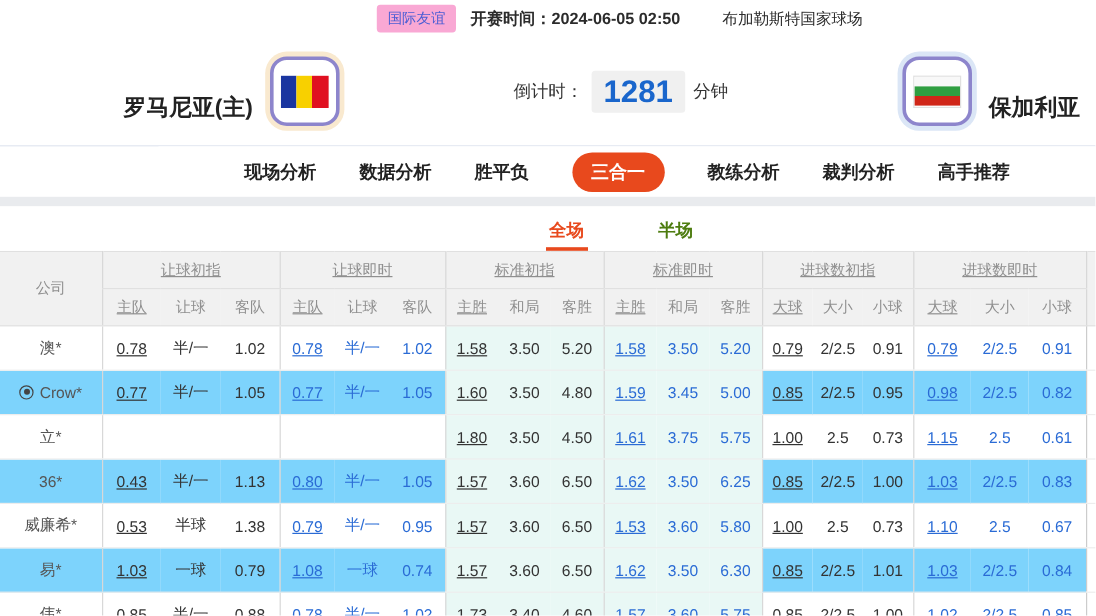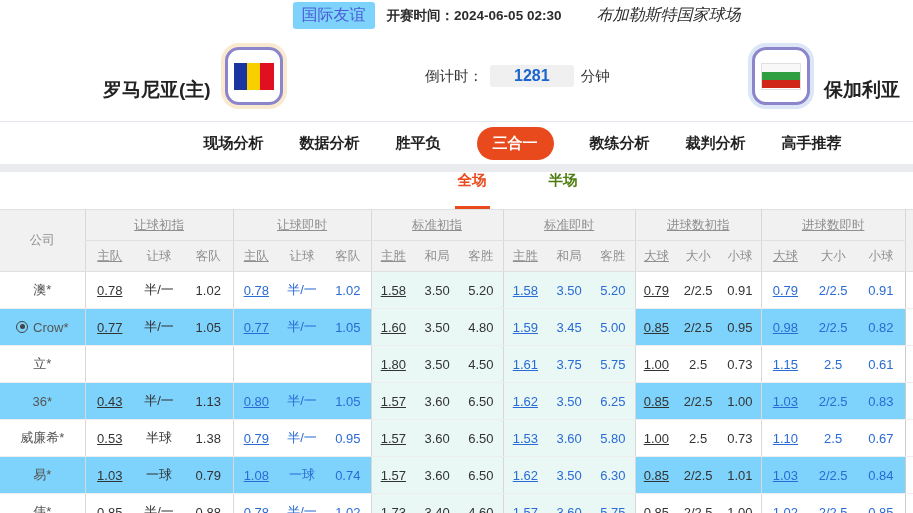--- a/index.html
+++ b/index.html
@@ -3,53 +3,53 @@
 <meta charset="utf-8">
 <style>
   html,body{margin:0;padding:0;}
   body{
     width:913px;height:513px;overflow:hidden;background:#fff;
     font-family:"Liberation Sans","DejaVu Sans",sans-serif;color:#333;
     position:relative;
   }
   
   .top-info{height:31px;display:flex;align-items:center;justify-content:center;gap:12px;background:#fff;margin-left:120px;}
-  .league-tag{font-size:16px;color:var(--tagblue);background:#7dd3fc;padding:3px 9px;border-radius:3px;}
+  .league-tag{font-size:12px;color:var(--tagblue);background:#f9a8d4;padding:3px 9px;border-radius:3px;}
   .kickoff{font-size:13.5px;font-weight:bold;color:#2b2b2b;}
-  .venue{font-size:16px;color:#2b2b2b;margin-left:23px;font-style:italic;}
+  .venue{font-size:13px;color:#2b2b2b;margin-left:23px;}
   
   .teams{height:90px;display:flex;align-items:center;background:#fff;}
   .team-side{display:flex;align-items:center;gap:14px;}
   .team-home{margin-left:103px;}
   .team-away{margin-right:13px;}
   .team-name{font-size:19px;font-weight:bold;color:#222;margin-top:27px;}
   .flag-box{width:52px;height:52px;background:#fff;border:3px solid #8d85cc;border-radius:14px;
     display:flex;align-items:center;justify-content:center;}
   .flag-box.home{box-shadow:0 0 0 4px #f9e9cf;}
   .flag-box.away{box-shadow:0 0 0 4px #dbe6f6;}
   .flag{width:40px;height:27px;display:flex;overflow:hidden;}
   .flag.vert{flex-direction:row;}
   .flag.horiz{flex-direction:column;}
   .flag .stripe{flex:1;}
   .flag.horiz{border:1px solid #e0e0e0;box-sizing:border-box;}
   .center-count{flex:1;display:flex;align-items:center;justify-content:center;gap:7px;}
   .cd-label{font-size:14.5px;color:#333;}
-  .cd-value{font-size:16px;font-weight:bold;color:var(--cdblue);background:#f0f0f0;padding:2px 24px;border-radius:3px;}
+  .cd-value{font-size:26px;font-weight:bold;color:var(--cdblue);background:#f0f0f0;padding:2px 10px;border-radius:3px;}
   .cd-unit{font-size:14.5px;color:#333;}
   .header-divider{height:1px;background:#e2e6f0;}
   
   .nav{height:42px;display:flex;align-items:center;justify-content:center;gap:36px;background:#fff;margin-left:132px;}
   .nav-tab{font-size:15px;font-weight:bold;color:#222;cursor:pointer;white-space:nowrap;}
   .nav-tab.active{background:var(--accent);color:#fff;border-radius:17px;padding:7px 16px;}
   .band{height:8px;background:#e9ebee;}
   
   .subtabs{height:37px;background:#fff;display:flex;align-items:flex-end;justify-content:center;}
   .subtabs-inner{display:flex;gap:56px;transform:translateX(61px);}
   .subtab{font-size:14.5px;font-weight:bold;color:#4d7c0f;padding:8px 3px 7px;cursor:pointer;}
-  .subtab.active{color:var(--accent);border-bottom:3px solid var(--accent);padding-bottom:16px;font-family:Liberation Mono, monospace;}
+  .subtab.active{color:var(--accent);border-bottom:3px solid var(--accent);padding-bottom:4px;font-family:Liberation Mono, monospace;}
   
   .table-wrap{width:913px;overflow:hidden;}
   table{border-collapse:collapse;table-layout:fixed;width:935px;border-top:1px solid #e0e0e0;}
   thead th{background:#f1f1f1;color:#8f8f8f;font-weight:normal;font-size:12.5px;height:28px;
     border-bottom:1px solid #e0e0e0;text-align:center;}
   tbody td{height:34px;text-align:center;font-size:13px;color:#333;border-bottom:1px solid #ededed;background:#fff;}
   tr.alt td{background:#7dd3fc;}
   td.company{color:#555;}
   .gs{border-left:1px solid #d8d8d8;text-decoration:underline;}
   td.hl, tr.alt td.hl{background:var(--hlbg);}
@@ -58,21 +58,21 @@
   td.pcol, tr.alt td.pcol{background:#fff;border-left:1px solid #cccccc;}
   .ball-icon{display:inline-block;width:10px;height:10px;border:1.5px solid #444;border-radius:50%;
     position:relative;vertical-align:-1px;margin-right:5px;}
   .ball-icon::after{content:'';position:absolute;left:2.5px;top:2.5px;right:2.5px;bottom:2.5px;background:#444;border-radius:50%;}
 </style>
 </head>
 <body style="--accent: #e8491d; --blue: #2a6bd5; --cdblue: #1a66cc; --hlbg: #e9f8f5; --tagblue: #4a5dd4;">
 
 <div class="top-info">
   <span class="league-tag">国际友谊</span>
-  <span class="kickoff">开赛时间：2024-06-05 02:30</span>
+  <span class="kickoff">开赛时间：2024-06-05 02:50</span>
   <span class="venue">布加勒斯特国家球场</span>
 </div>
 
 <div class="teams">
   <div class="team-side team-home">
     <span class="team-name">罗马尼亚(主)</span>
     <span class="flag-box home">
       <span class="flag vert">
         <span class="stripe" style="background: rgb(26, 53, 160);"></span>
         <span class="stripe" style="background: rgb(248, 208, 0);"></span>

